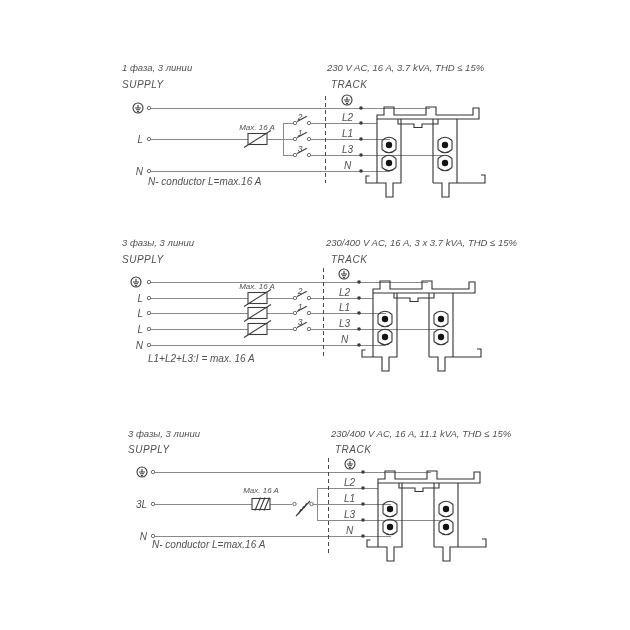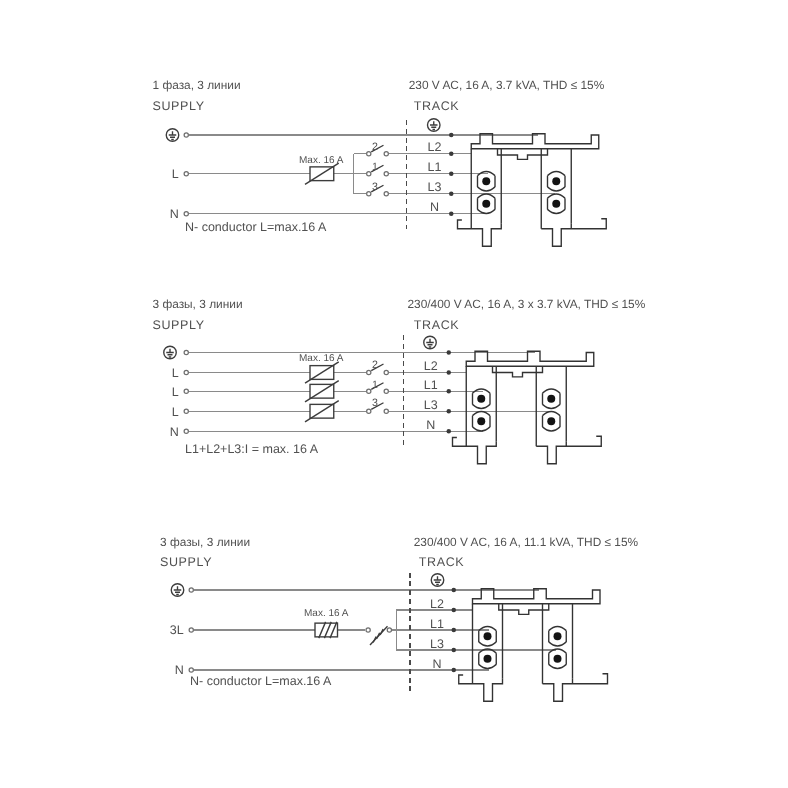--- a/index.html
+++ b/index.html
@@ -1,17 +1,17 @@
 <!DOCTYPE html>
 <html><head>
 <meta charset="utf-8">
 <style>
   html,body{margin:0;padding:0;background:#ffffff;}
   #canvas{position:relative;width:630px;height:630px;background:#ffffff;overflow:hidden;
-          font-family:"Liberation Sans",sans-serif;}
+          font-family:"Liberation Sans",sans-serif;font-style:italic;}
   svg{position:absolute;left:0;top:0;}
   text{fill:#515151;}
   .t-title{font-size:9.5px;}
   .t-sect{font-size:10px;letter-spacing:.5px;}
   .t-term{font-size:10px;}
   .t-small{font-size:8px;}
   .t-num{font-size:8.5px;}
   .t-note{font-size:10px;}
   .wire{stroke:#8a8a8a;stroke-width:1;fill:none;shape-rendering:crispEdges;}
   .dash{stroke:#4a4a4a;stroke-width:1;stroke-dasharray:4 3;fill:none;shape-rendering:crispEdges;}

